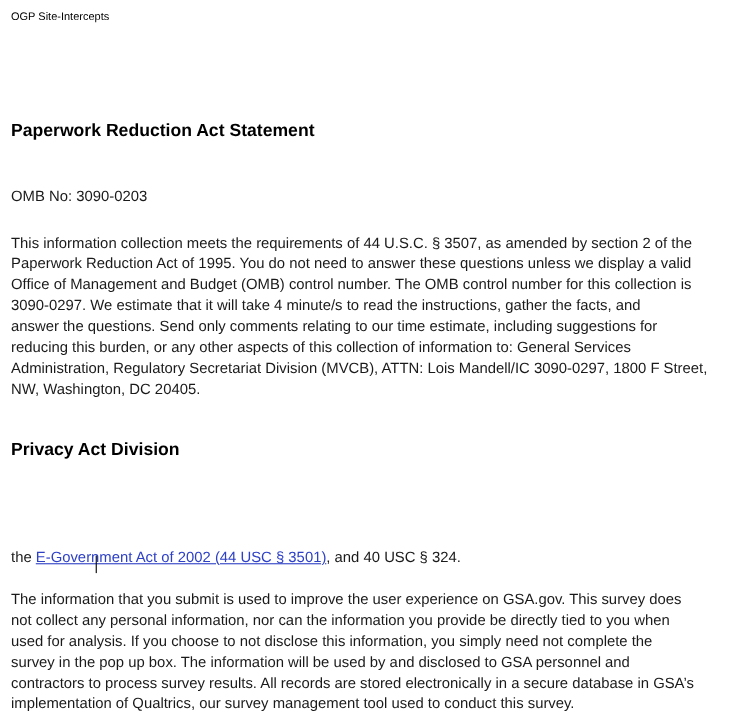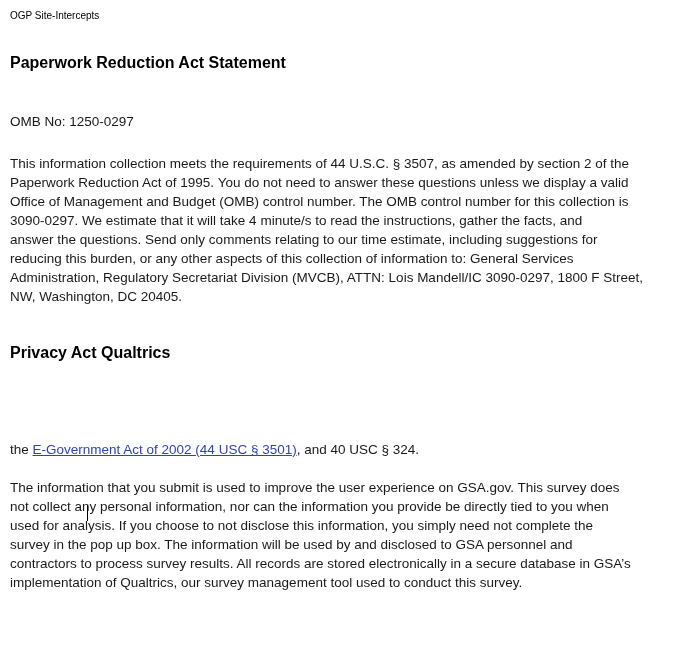--- a/index.html
+++ b/index.html
@@ -22,21 +22,21 @@
     font-size: 10px;
     line-height: 16px;
     color: #000000;
   }
   .section-title {
     font-size: 16px;
     font-weight: bold;
     line-height: 19px;
     color: #000000;
   }
-  #pra-title { margin-top: 29px; }
+  #pra-title { margin-top: 86px; }
   .body-text {
     font-size: 13.5px;
     line-height: 19px;
     white-space: pre-line;
   }
   #omb-block { margin-top: 21px; }
   #pra-body { margin-top: 4px; }
   #privacy-title { margin-top: 37px; }
   #privacy-p1 { margin-top: 21px; }
   #privacy-p2 { margin-top: 19px; }
@@ -55,33 +55,33 @@
   }
 </style>
 </head>
 <body>
 
 <div class="doc-header">OGP Site-Intercepts</div>
 
 <div class="section-title" id="pra-title">Paperwork Reduction Act Statement</div>
 
 <div class="body-text" id="omb-block">
-  <div>OMB No: 1250-0297</div>
+  <div>OMB No: 3090-0203</div>
 </div>
 
 <div class="body-text" id="pra-body">This information collection meets the requirements of 44 U.S.C. § 3507, as amended by section 2 of the
 Paperwork Reduction Act of 1995. You do not need to answer these questions unless we display a valid
 Office of Management and Budget (OMB) control number. The OMB control number for this collection is
 3090-0297. We estimate that it will take 4 minute/s to read the instructions, gather the facts, and
 answer the questions. Send only comments relating to our time estimate, including suggestions for
 reducing this burden, or any other aspects of this collection of information to: General Services
 Administration, Regulatory Secretariat Division (MVCB), ATTN: Lois Mandell/IC 3090-0297, 1800 F Street,
 NW, Washington, DC 20405.</div>
 
-<div class="section-title" id="privacy-title">Privacy Act Qualtrics</div>
+<div class="section-title" id="privacy-title">Privacy Act Division</div>
 
 <div class="body-text" id="privacy-p1">
   <br>
   <span>the </span><a class="doc-link">E-Government Act of 2002 (44 USC § 3501)</a><span>, and 40 USC § 324.</span>
 </div>
 
 <div class="body-text" id="privacy-p2">The information that you submit is used to improve the user experience on GSA.gov. This survey does
 not collect any personal information, nor can the information you provide be directly tied to you when
 used for analysis. If you choose to not disclose this information, you simply need not complete the
 survey in the pop up box. The information will be used by and disclosed to GSA personnel and

